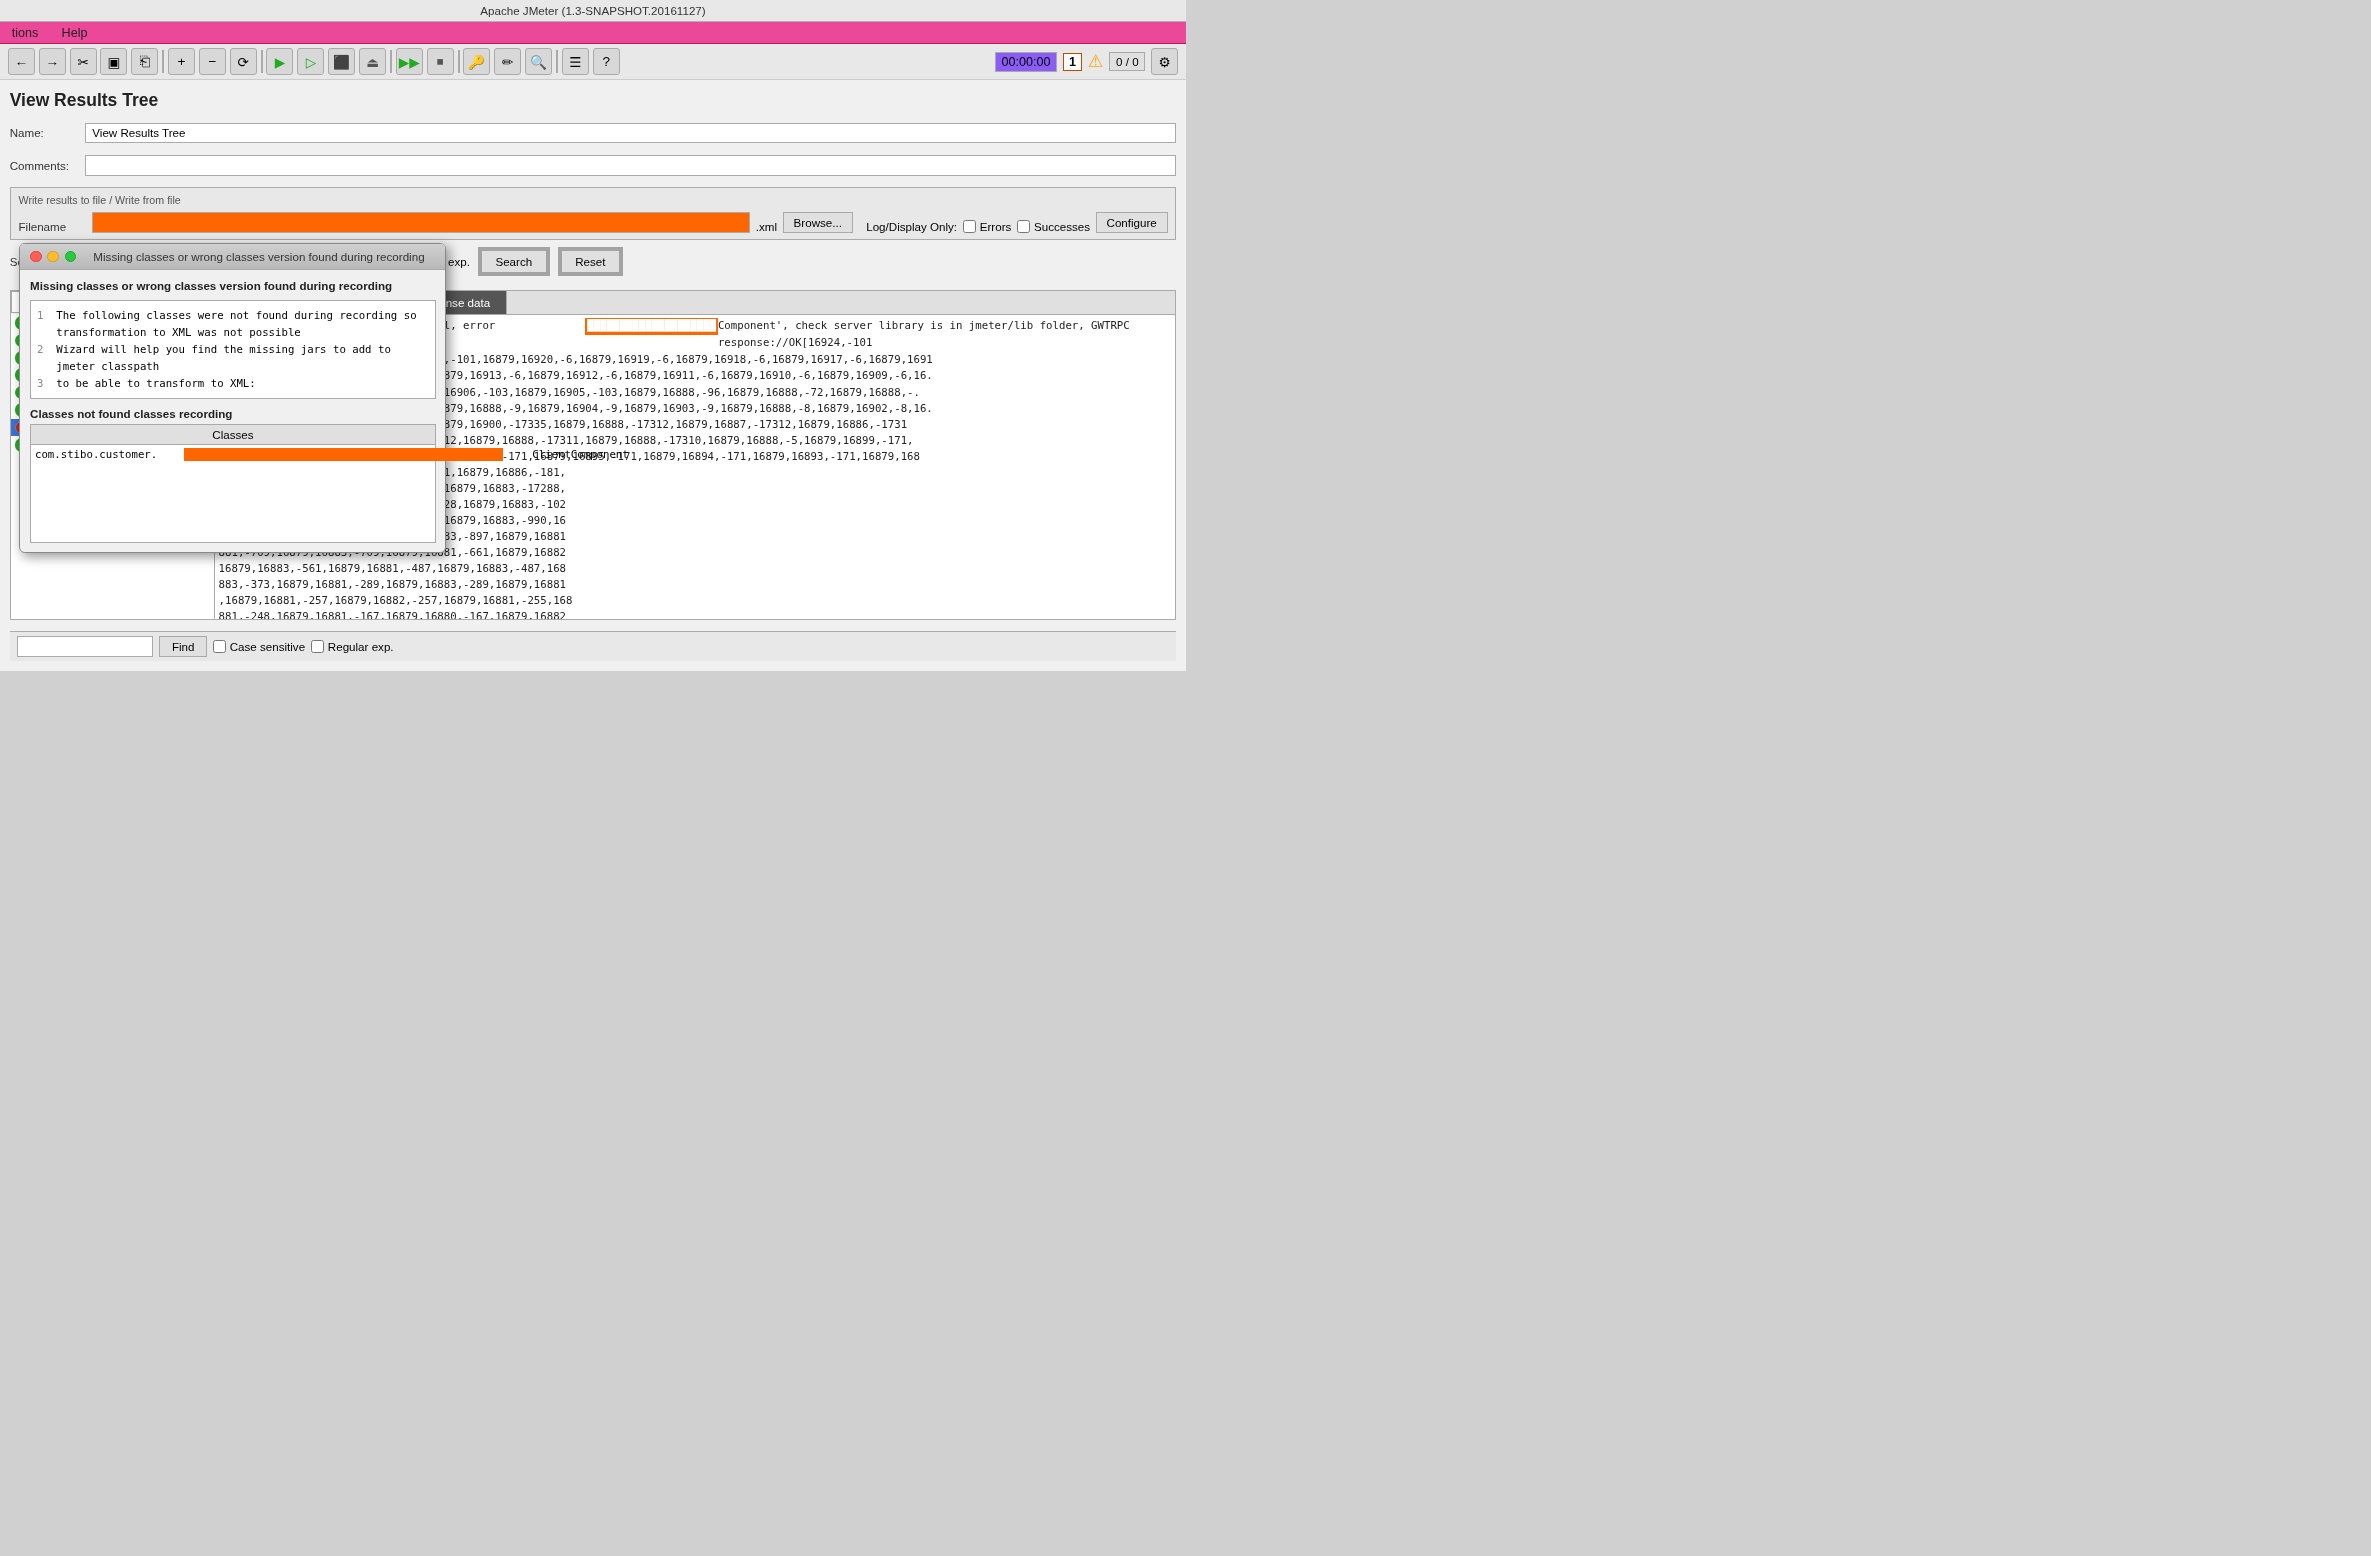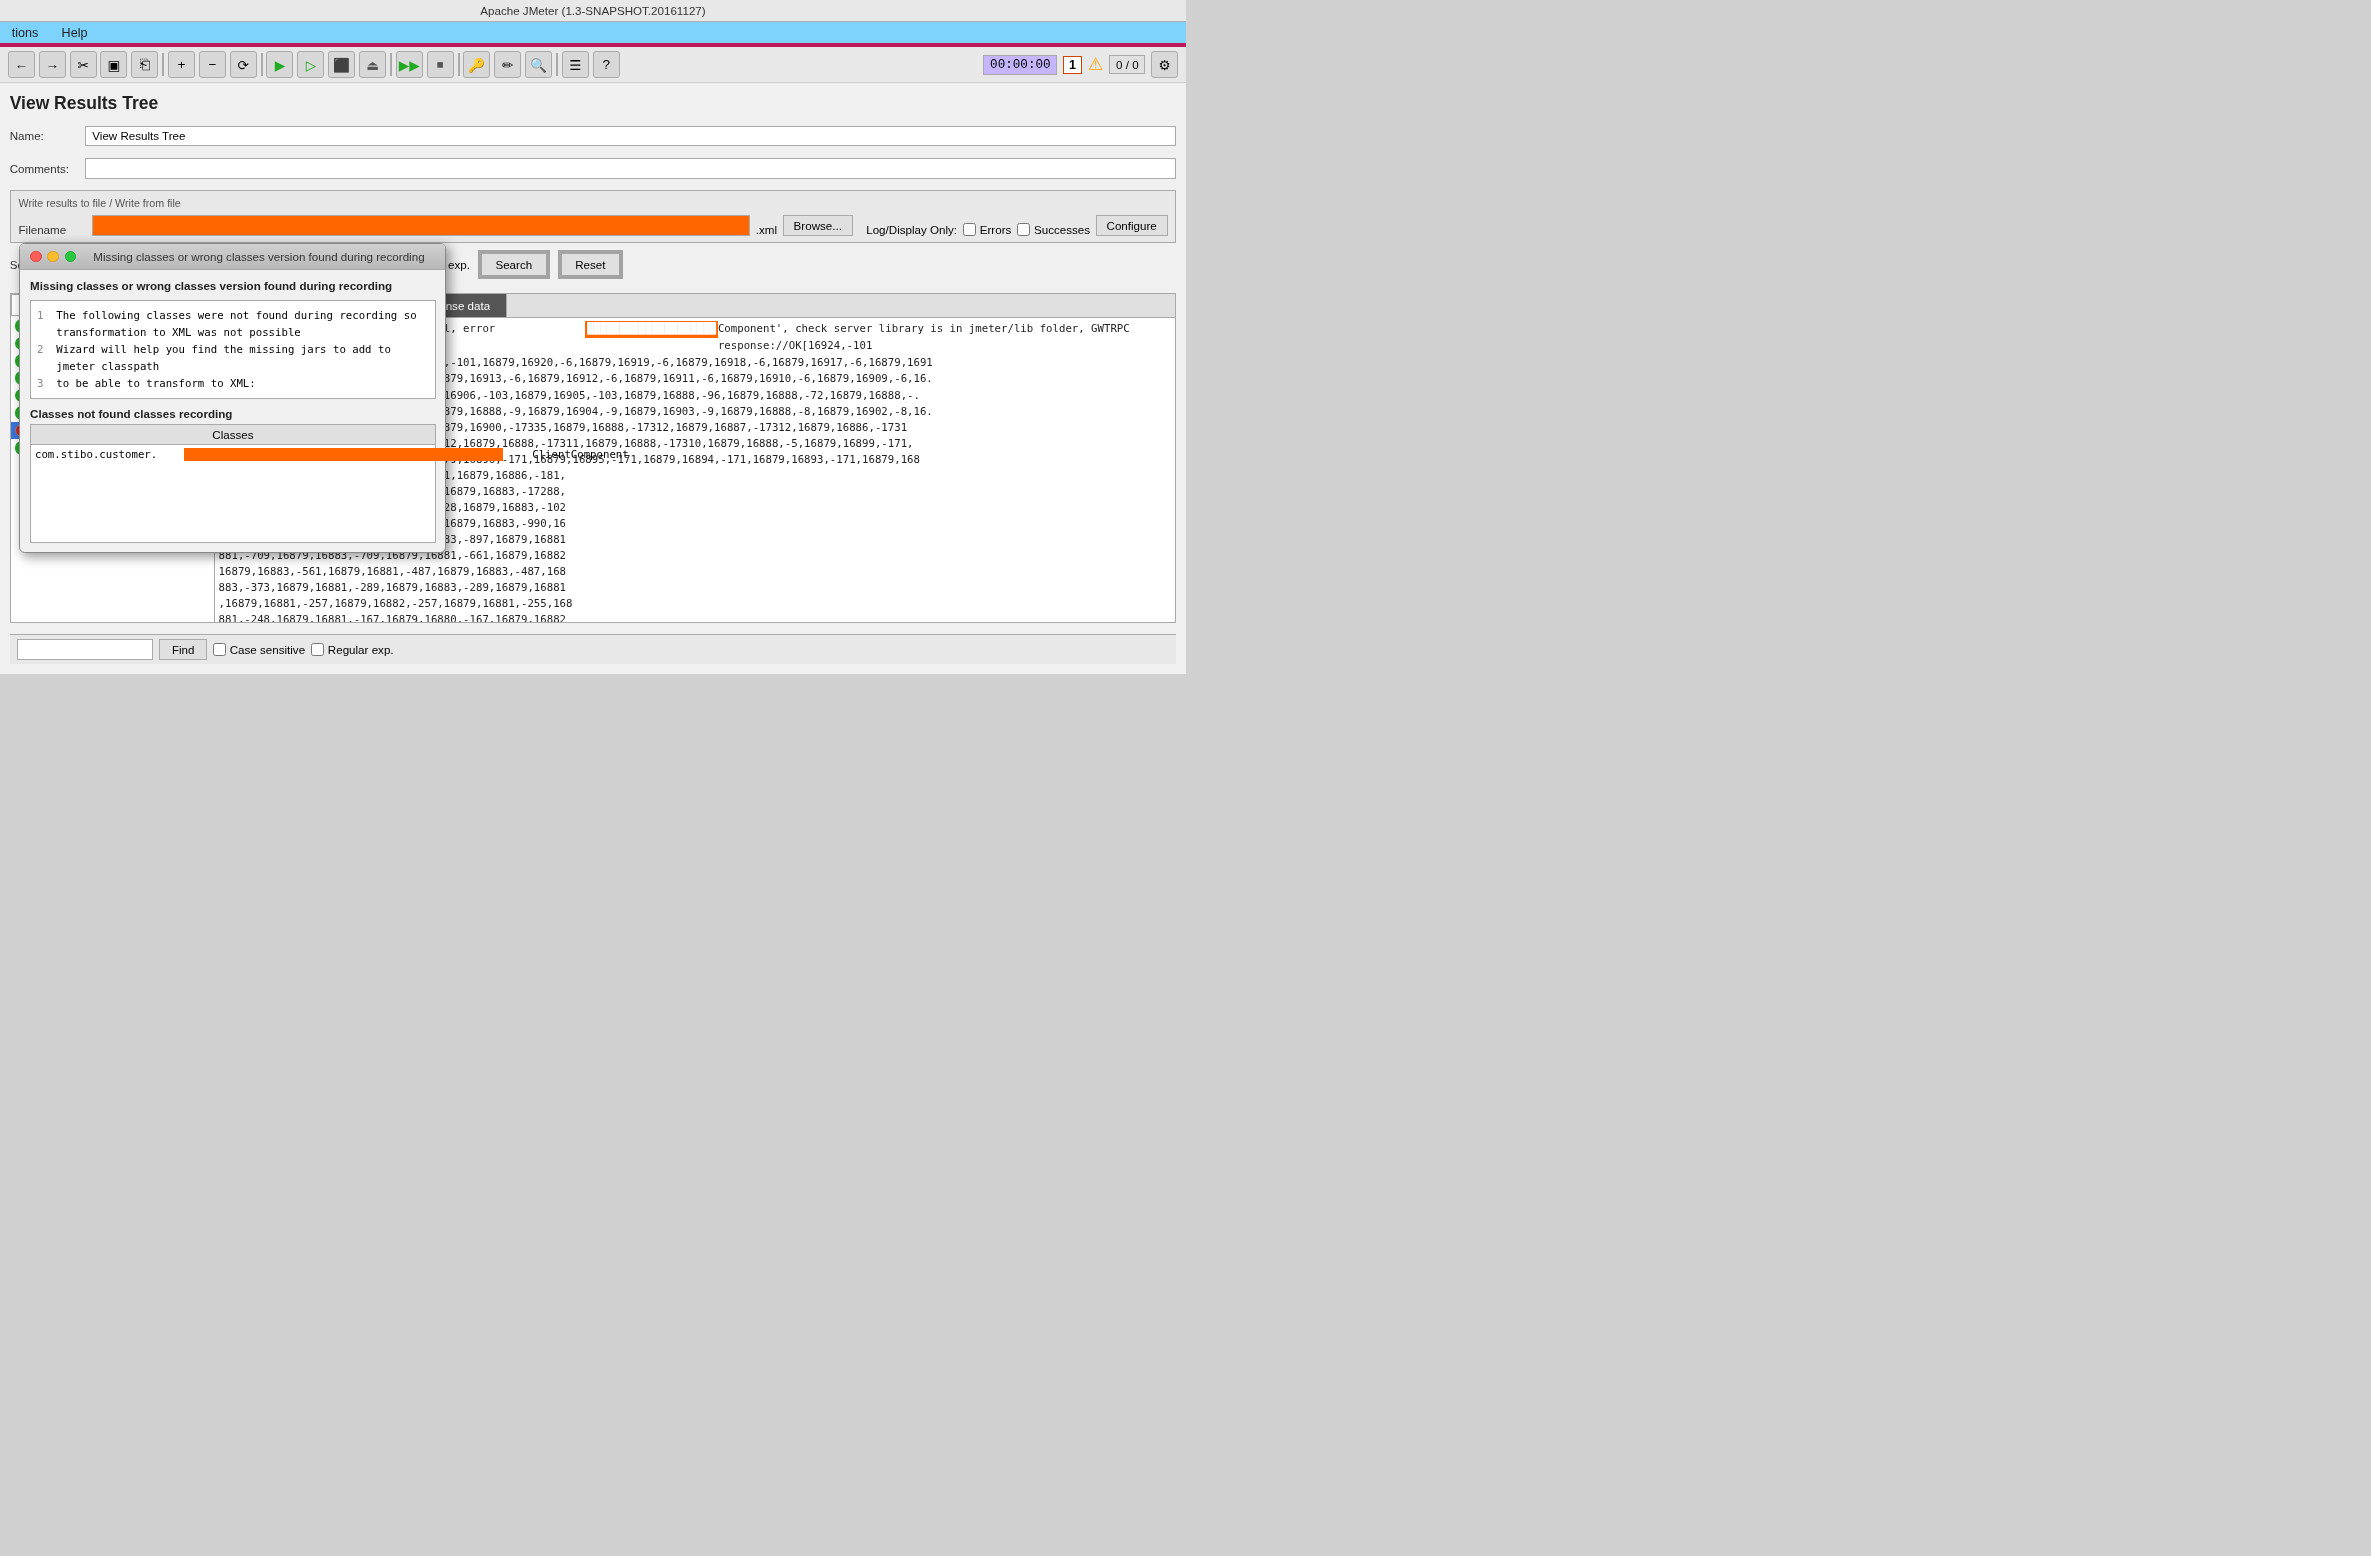--- a/index.html
+++ b/index.html
@@ -15,22 +15,22 @@
     .title-bar {
       background: #e8e8e8;
       border-bottom: 1px solid #b0b0b0;
       text-align: center;
       padding: 3.9px;
       font-size: 11.6px;
       color: #333;
     }
     
     .menu-bar {
-      background: #7dd3fc;
-      border-bottom: 4px solid #be185d;
+      background: #ec4899;
+      border-bottom: 1px solid #be185d;
       display: flex;
       align-items: center;
       padding: 1.9px 7.8px;
       gap: 15.5px;
     }
     .menu-item {
       font-size: 12.6px;
       color: #222;
       cursor: pointer;
       padding: 1.9px 3.9px;
@@ -58,24 +58,24 @@
     }
     .toolbar-btn.separator { width: 1.9px; height: 23px; background: #aaa; border: none; border-radius: 0; }
     .toolbar-time {
       margin-left: auto;
       display: flex;
       align-items: center;
       gap: 5.8px;
       font-size: 12.6px;
     }
     .toolbar-time-box {
-      background: #c4b5fd;
+      background: #8b5cf6;
       border: 1px solid #aaa;
       padding: 1.9px 5.8px;
-      font-family: Liberation Mono, monospace;
+      font-family: Liberation Sans, sans-serif;
     }
     .toolbar-badge {
       background: #e0e0e0;
       border: 1px solid #aaa;
       padding: 1.9px 5.8px;
       font-size: 11.6px;
     }
     .toolbar-warn {
       color: orange;
       font-size: 17.5px;

